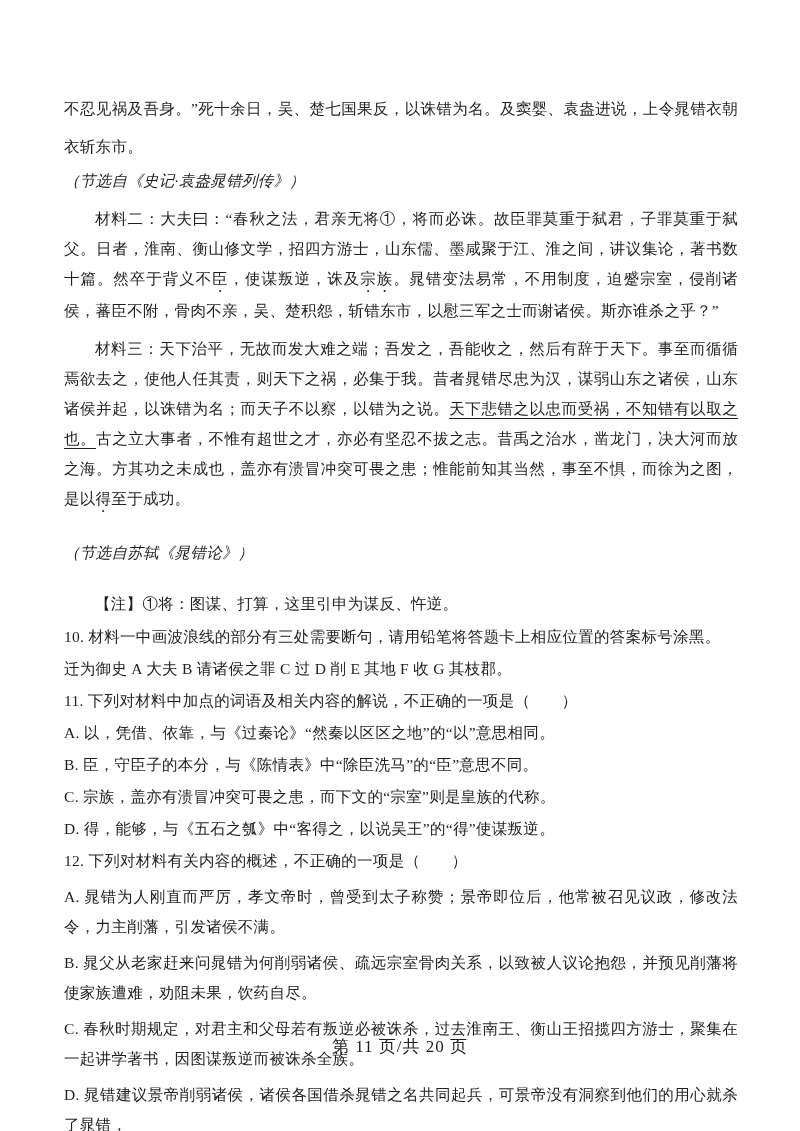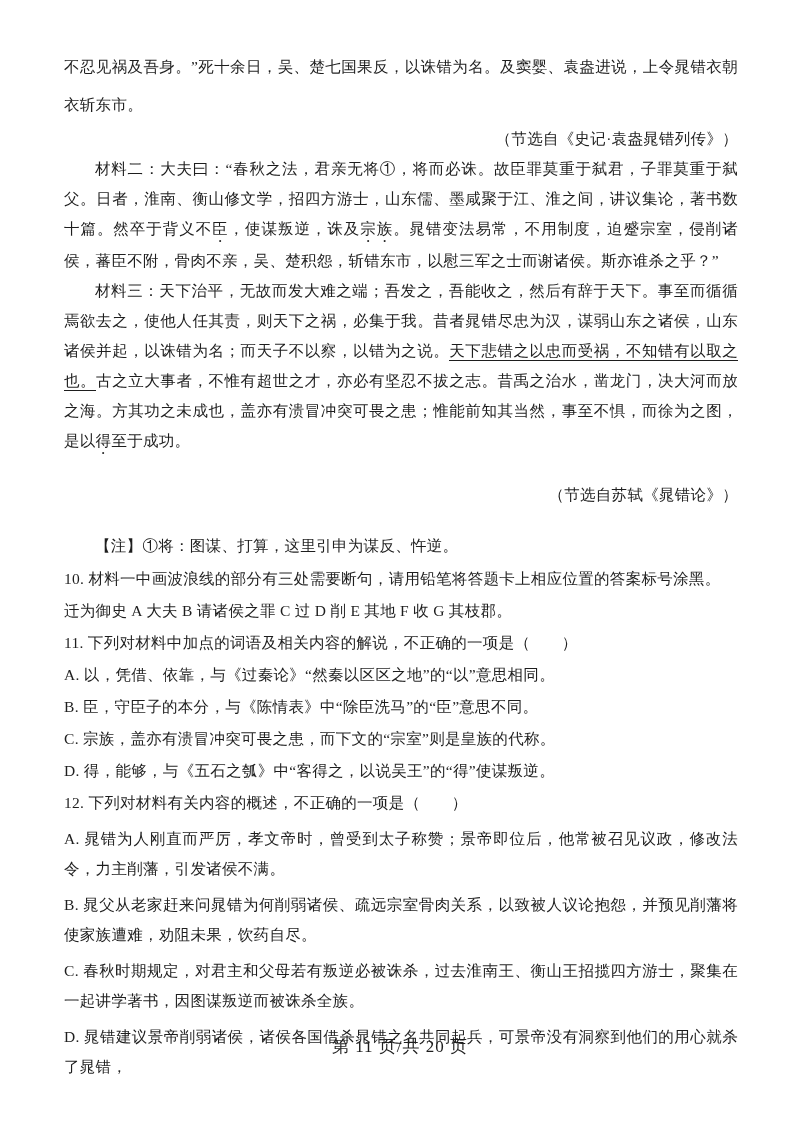--- a/index.html
+++ b/index.html
@@ -7,34 +7,34 @@
     width: 800px; height: 1131px;
     background: #ffffff;
     color: #1e1e1e;
     font-family: "Liberation Serif", "DejaVu Serif", serif;
     overflow: hidden;
   }
   .page {
     position: relative;
     box-sizing: border-box;
     width: 800px; height: 1131px;
-    padding: 48px 62px 0 64px;
+    padding: 90px 62px 0 64px;
   }
   p {
     margin: 0;
     font-size: 15.5px;
     line-height: 30px;
     text-align: justify;
     letter-spacing: 0.3px;
   }
   .m1 { line-height: 38px; }
-  .cite { text-align: right; line-height: 30px; }
+  .cite { line-height: 30px; font-style: italic; }
   .indent { text-indent: 2em; }
   .mt6 { margin-top: 22px; }
-  .mt8 { }
+  .mt8 { margin-top: 8px; }
   .note { line-height: 32px; margin-top: 20px; text-indent: 2em; }
   .qline { line-height: 31px; }
   .qblock { margin-top: 1px; }
   .opt12 { line-height: 30px; margin-top: 6px; }
   .dots {
     -webkit-text-emphasis: filled dot;
     -webkit-text-emphasis-position: under right;
     text-emphasis: filled dot;
     text-emphasis-position: under right;
   }

